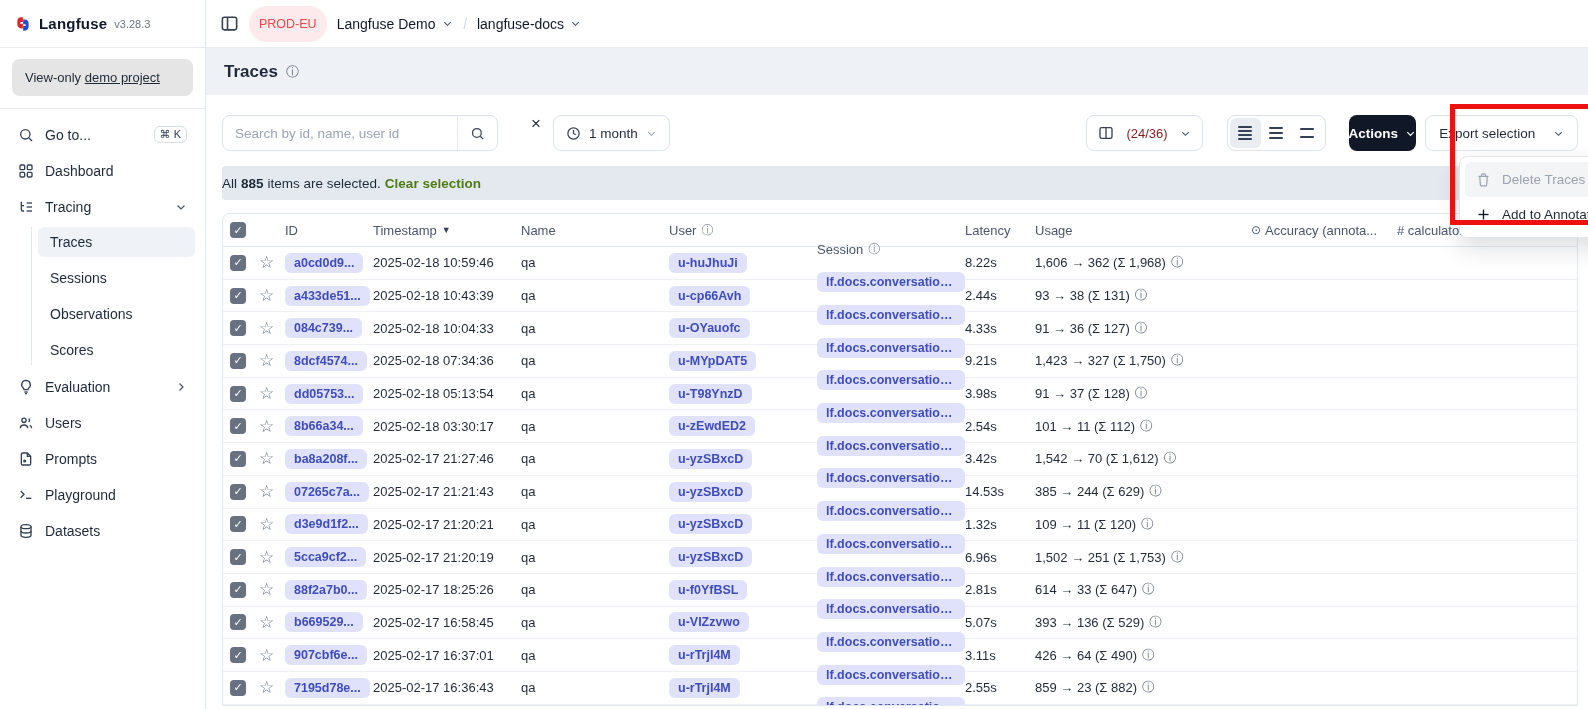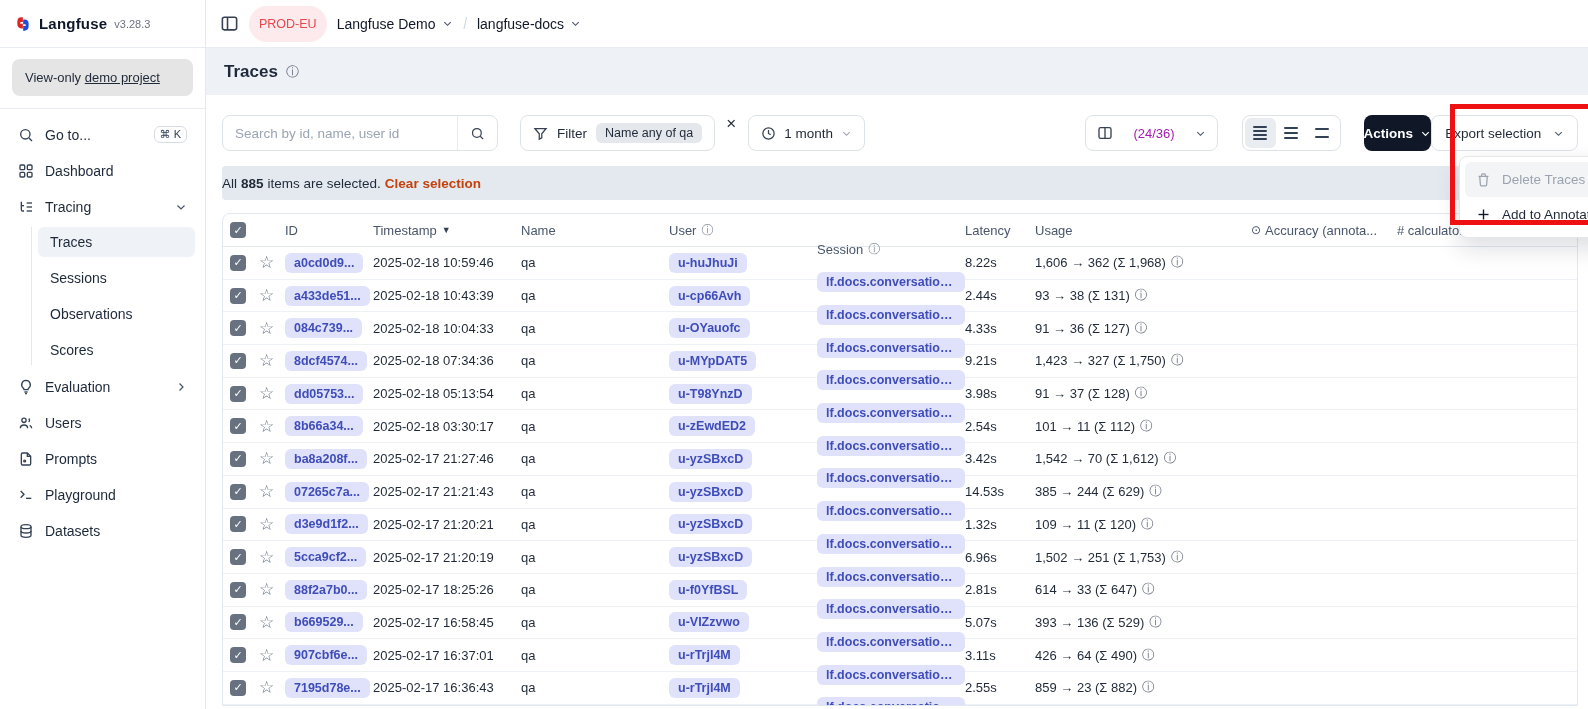--- a/index.html
+++ b/index.html
@@ -43,35 +43,35 @@
   .ctrl { height:36px; border:1px solid #dde2e9; border-radius:8px; background:#fff; display:flex; align-items:center; font-size:13.5px; color:#1f2937; }
   .search-box { width:276px; margin-right:22px; }
   .search-box input { border:0; outline:none; flex:1; padding:0 12px; font-size:13.5px; color:#1f2937;
     font-family:"Liberation Sans","DejaVu Sans",sans-serif; background:transparent; }
   .search-box input::placeholder { color:#9aa4b2; }
   .search-seg { width:40px; height:100%; border-left:1px solid #e7ebf0; display:flex; align-items:center; justify-content:center; color:#374151; }
   .filter-btn { padding:0 12px; gap:9px; cursor:pointer; }
   .chip { background:#e4e7ec; border-radius:6px; padding:3px 9px; font-size:12.5px; color:#1f2937; white-space:nowrap; }
   .xbtn { margin:0 12px 0 11px; color:#1f2937; font-size:17px; cursor:pointer; line-height:1; }
   .time-btn { padding:0 12px; gap:8px; cursor:pointer; margin-right:0; }
-  .cols-btn { padding:8px 11px; gap:20px; cursor:pointer; color:#a21caf; font-size:13px; }
+  .cols-btn { padding:8px 11px; gap:12px; cursor:pointer; color:#7f1d1d; font-size:13px; }
   .rowh-group { margin-left:24px; padding:2px; gap:0; }
   .rowh { width:31px; height:30px; display:flex; align-items:center; justify-content:center; border-radius:6px; cursor:pointer; }
   .rowh.active { background:#e9edf2; }
   .bars { display:flex; flex-direction:column; align-items:center; }
   .bars i { display:block; width:14px; height:2px; background:#334155; border-radius:1px; }
   .bars.b4 i { margin:1px 0; } .bars.b3 i { margin:1.6px 0; } .bars.b2 i { margin:3px 0; }
   .actions-btn { margin-left:23px; height:36px; background:#101828; color:#fff; border-radius:8px; padding:0 0;
     font-size:13.5px; font-weight:bold; display:flex; align-items:center; gap:7px; cursor:pointer; }
-  .export-btn { padding:0 13px; gap:12px; cursor:pointer; font-size:13.5px; }
+  .export-btn { margin-left:9px; padding:0 13px; gap:18px; cursor:pointer; font-size:13.5px; }
 
   .sel-banner { margin:15px 16px 0 16px; height:34px; background:#e4e9f0; border-radius:4px;
     display:flex; align-items:center; justify-content:flex-start; font-size:13.5px; color:#1f2937; gap:4px; }
   .sel-banner b { font-weight:bold; }
-  .clear-link { color:#c2410c; font-weight:bold; cursor:pointer; }
+  .clear-link { color:#4d7c0f; font-weight:bold; cursor:pointer; }
 
   
   .table { margin:13px 16px 0 16px; border:1px solid #e2e8f0; border-radius:8px 8px 0 0; overflow:hidden; background:#fff; }
   .trow { display:flex; align-items:center; height:32.7px; border-bottom:1px solid #edf0f4; }
   .thead { height:33px; border-bottom:1px solid #e2e8f0; font-size:13px; color:#49566b; font-weight:500; }
   .cell { display:flex; align-items:center; overflow:hidden; white-space:nowrap; }
   .c-check{ width:36px; padding-left:7px; } .c-star{ width:26px; } .c-id{ width:88px; }
   .c-ts{ width:148px; } .c-name{ width:148px; } .c-user{ width:148px; } .c-sess{ width:148px;margin-top:39px; }
   .c-lat{ width:70px; } .c-usage{ width:216px; } .c-s1{ width:146px; } .c-s2{ width:152px; } .c-s3{ flex:1; }
   .checkbox { width:16px; height:16px; background:#68717f; border-radius:4px; color:#fff; font-size:11px;
@@ -274,27 +274,20 @@
         <div class="tb-left">
           <div class="ctrl search-box">
             <input type="text" placeholder="Search by id, name, user id" style="">
             <span class="search-seg">
               <svg width="15" height="15" viewBox="0 0 24 24" fill="none" stroke="currentColor" stroke-width="2">
                   <circle cx="11" cy="11" r="7"></circle>
                   <line x1="16.5" y1="16.5" x2="21" y2="21"></line>
                 </svg>
             </span>
           </div>
-          <div class="ctrl filter-btn">
-            <svg width="15" height="15" viewBox="0 0 24 24" fill="none" stroke="#374151" stroke-width="2">
-                <path d="M3 4h18l-7 8.5V19l-4 2v-8.5z"></path>
-              </svg>
-            <span>Filter</span>
-            <span class="chip">Name any of qa</span>
-          </div>
           <span class="xbtn">×</span>
           <div class="ctrl time-btn">
             <svg width="15" height="15" viewBox="0 0 24 24" fill="none" stroke="#374151" stroke-width="2">
                 <circle cx="12" cy="12" r="9"></circle>
                 <polyline points="12 6.5 12 12 15.5 14"></polyline>
               </svg>
             <span>1 month</span>
             <svg width="11" height="11" viewBox="0 0 24 24" fill="none" stroke="#9ca3af" stroke-width="2.4">
                 <polyline points="5 9 12 16 19 9"></polyline>
               </svg>

